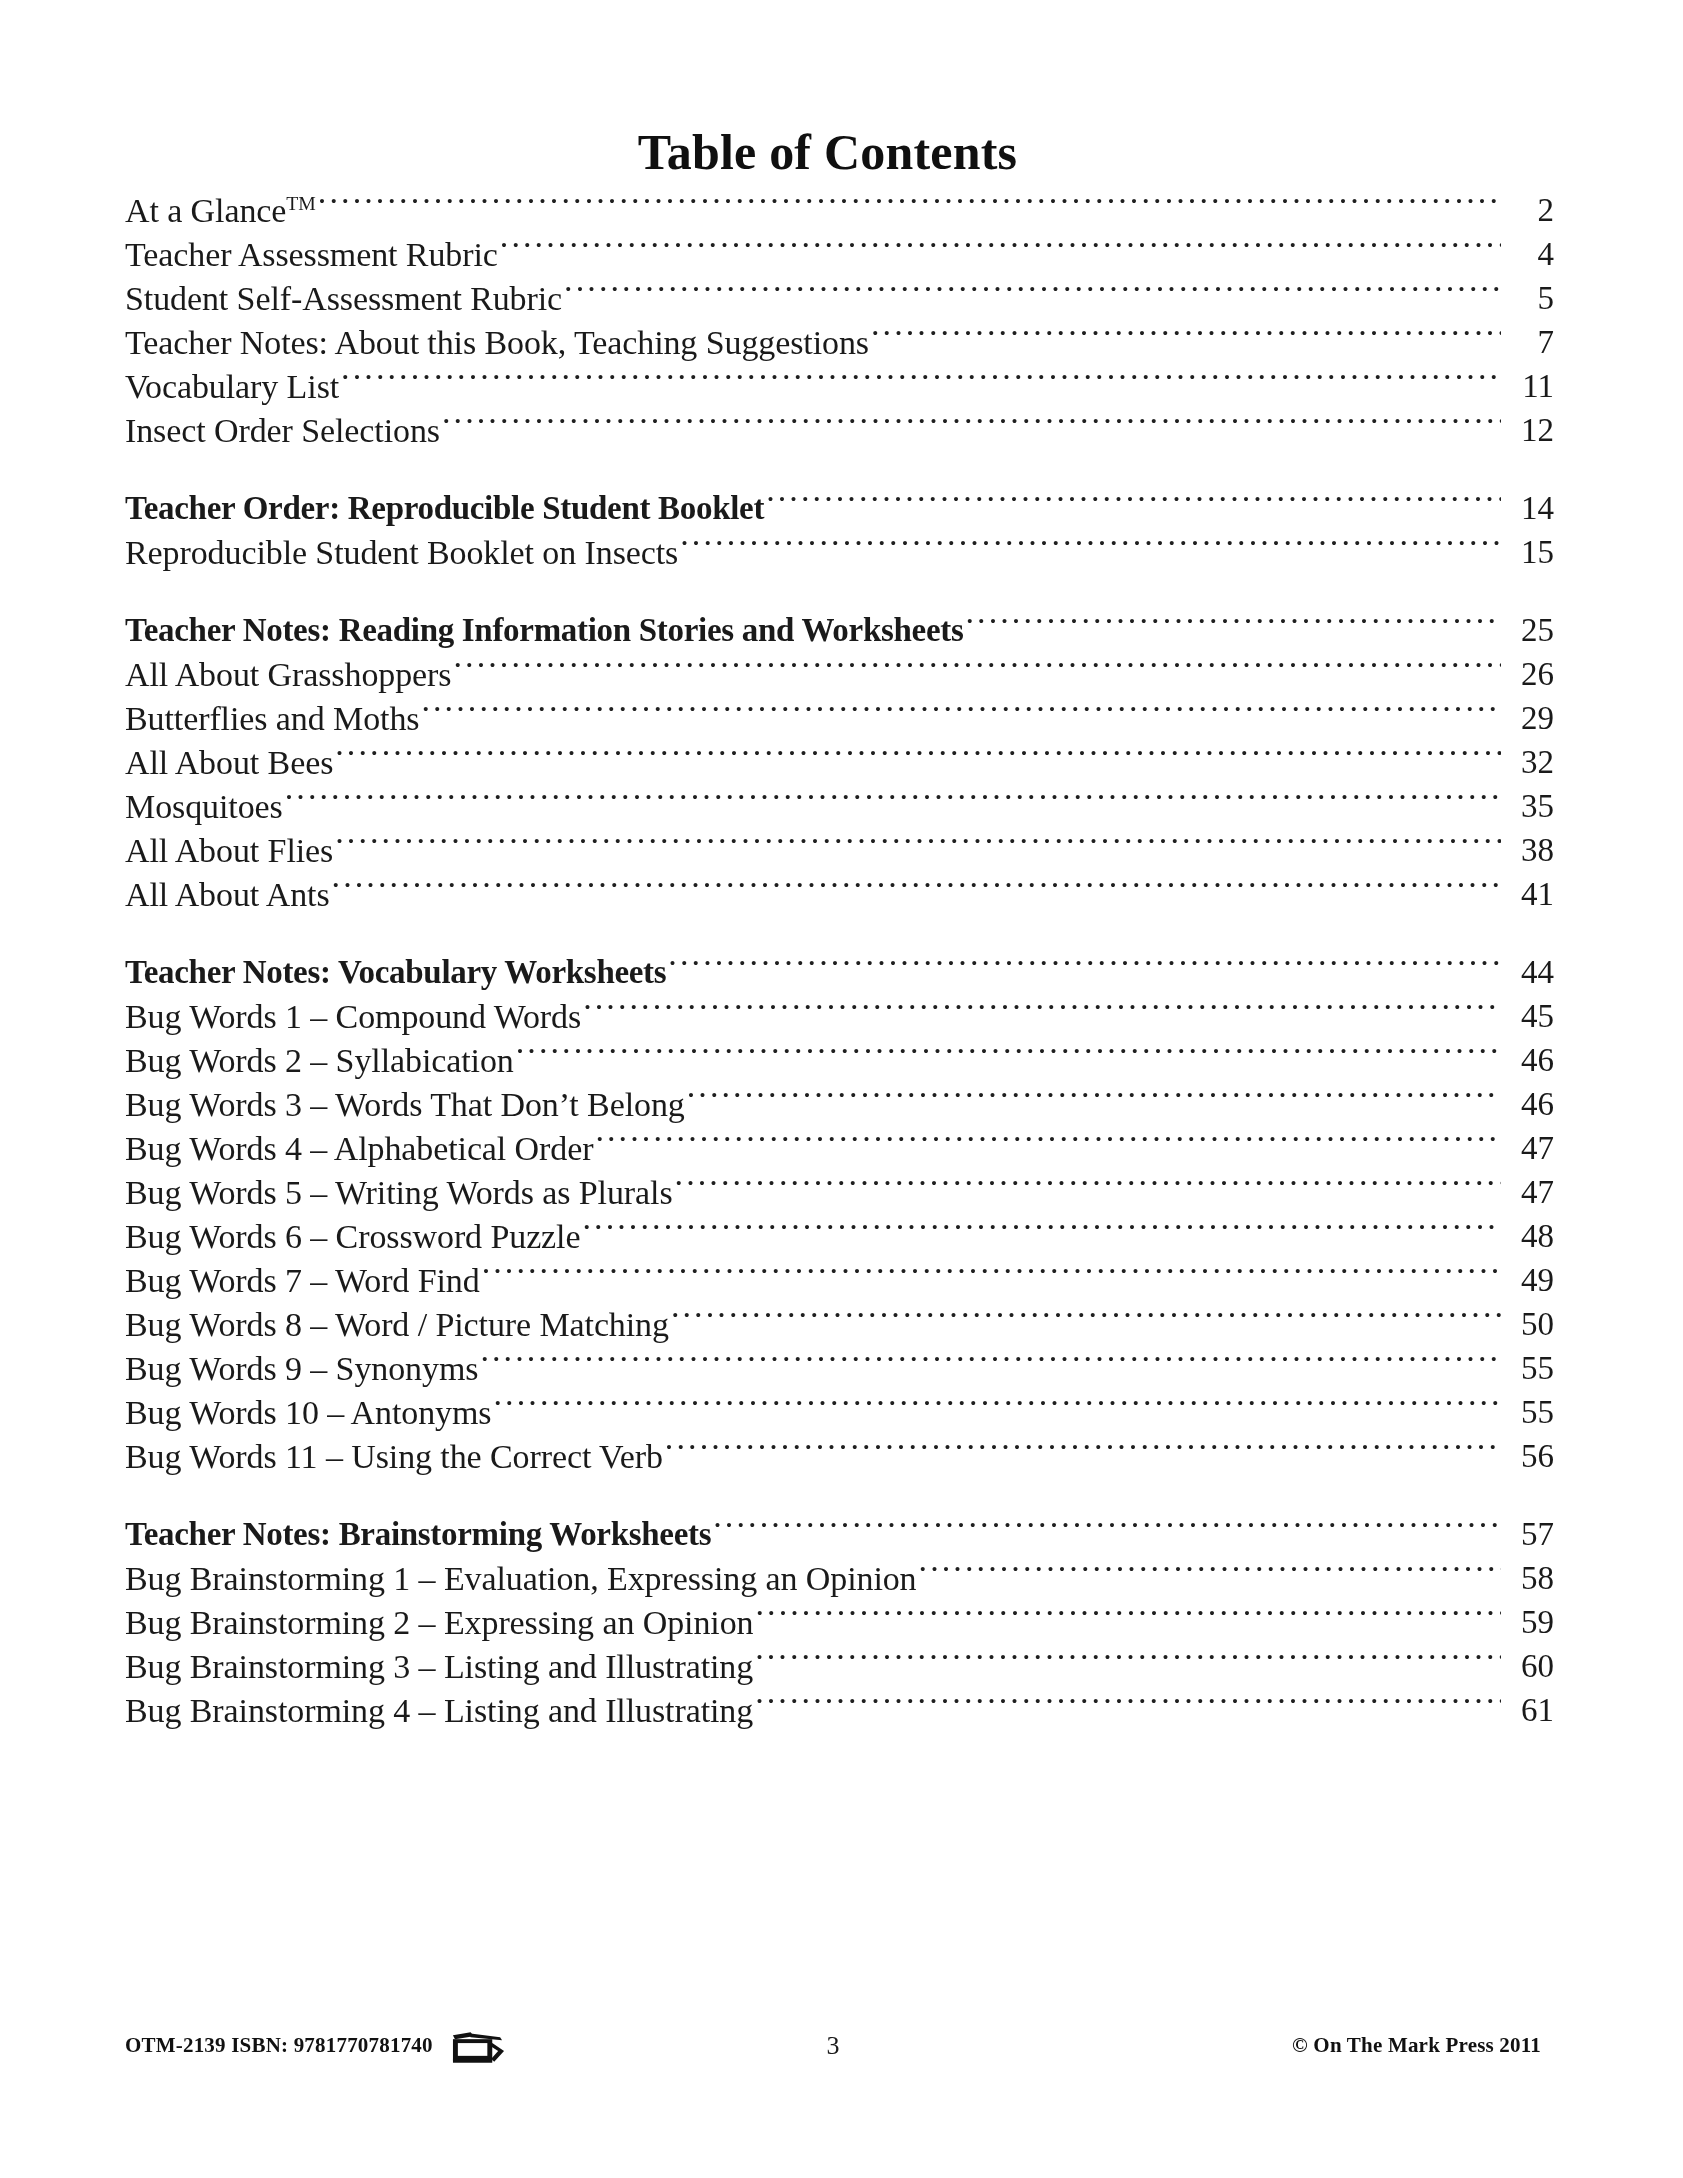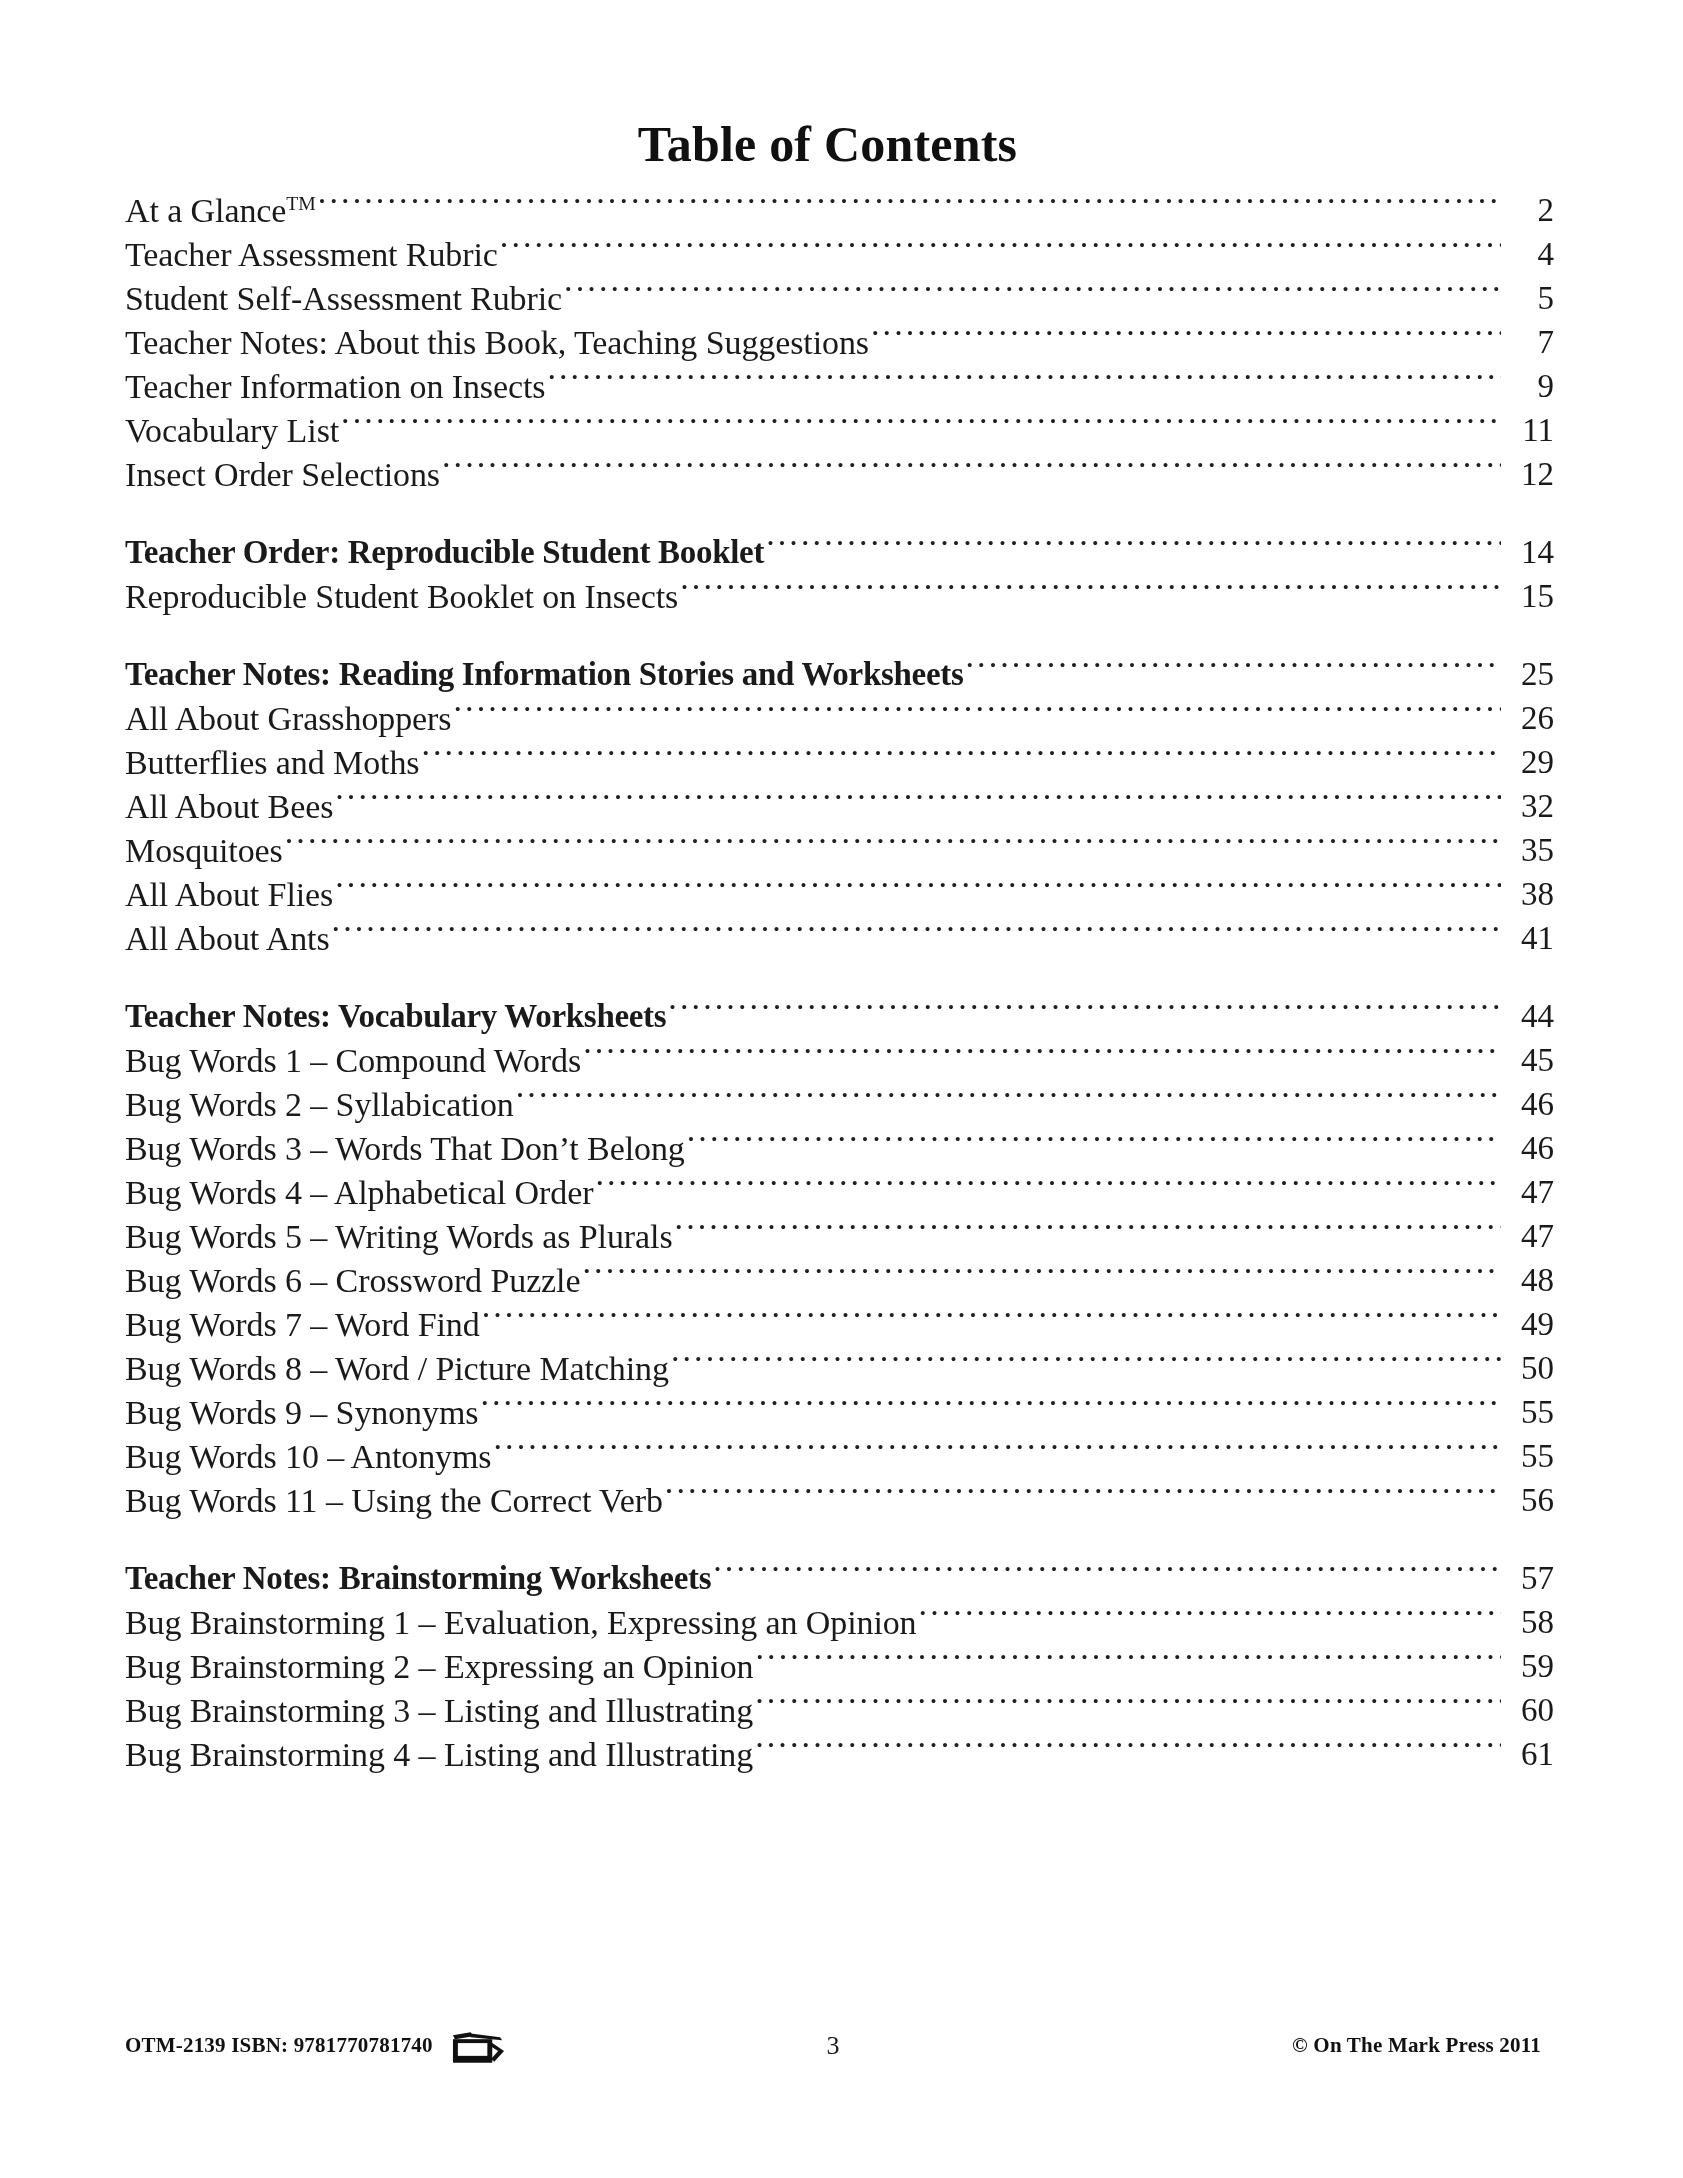--- a/index.html
+++ b/index.html
@@ -12,21 +12,21 @@
     height: 2178px;
     position: relative;
     font-family: "Liberation Serif", "DejaVu Serif", serif;
     color: #141414;
     overflow: hidden;
   }
 
   .page {
     position: absolute;
     inset: 0;
-    padding: 8px;
+    padding: 16px;
   }
 
   
   .toc-title {
     text-align: center;
     font-size: 50px;
     font-weight: bold;
     letter-spacing: 0.2px;
     margin: 0;
     padding-top: 107px;
@@ -176,25 +176,20 @@
         </div>
         <div class="toc-row">
           <span class="toc-label">Student Self-Assessment Rubric</span>
           <span class="toc-dots"></span>
           <span class="toc-page">5</span>
         </div>
         <div class="toc-row">
           <span class="toc-label">Teacher Notes: About this Book, Teaching Suggestions</span>
           <span class="toc-dots"></span>
           <span class="toc-page">7</span>
-        </div>
-        <div class="toc-row">
-          <span class="toc-label">Teacher Information on Insects</span>
-          <span class="toc-dots"></span>
-          <span class="toc-page">9</span>
         </div>
         <div class="toc-row">
           <span class="toc-label">Vocabulary List</span>
           <span class="toc-dots"></span>
           <span class="toc-page">11</span>
         </div>
         <div class="toc-row">
           <span class="toc-label">Insect Order Selections</span>
           <span class="toc-dots"></span>
           <span class="toc-page">12</span>

